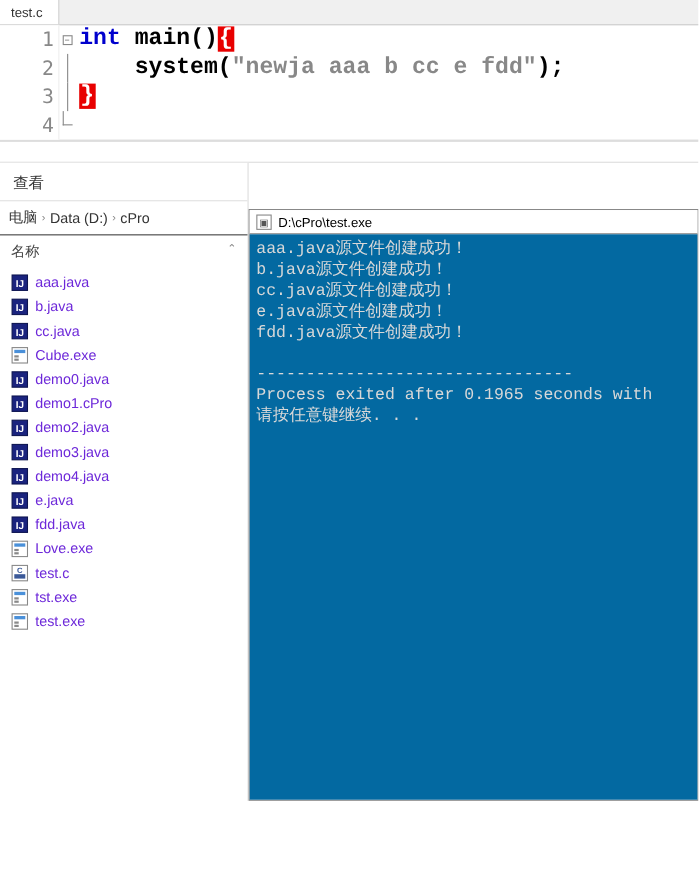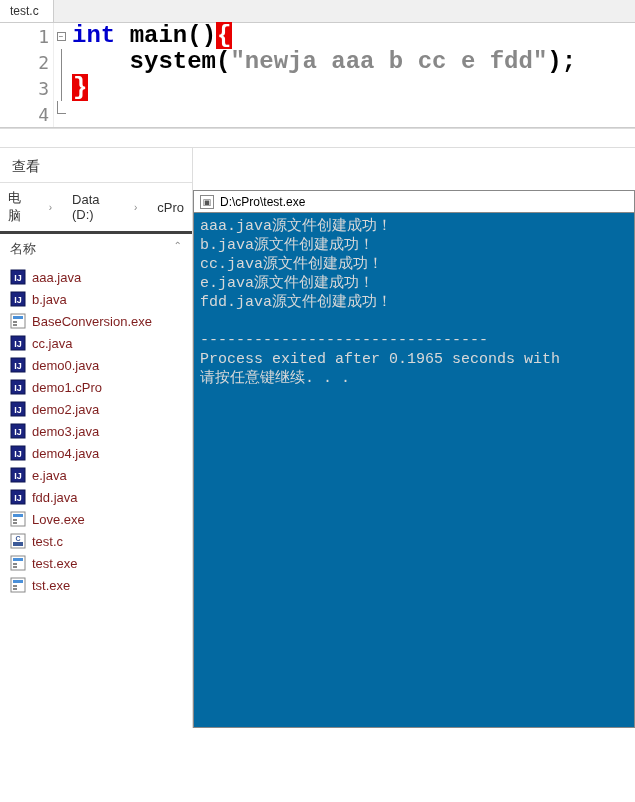--- a/index.html
+++ b/index.html
@@ -10,42 +10,42 @@
   .tab-bar { display: flex; background: #f0f0f0; border-bottom: 1px solid #ccc; }
   .tab { padding: 4px 14px 4px 10px; background: #fff; border-right: 1px solid #ccc; font-size: 12px; color: #333; cursor: pointer; }
   .code-body { display: flex; }
   .gutter { width: 54px; background: #fff; border-right: 1px solid #eee; user-select: none; }
   .gutter-row { display: flex; align-items: center; justify-content: flex-end; height: 26px; padding-right: 4px; font-family: Consolas, monospace; font-size: 18px; color: #888; }
   .fold-col { width: 14px; display: flex; flex-direction: column; }
   .fold-cell { height: 26px; display: flex; align-items: center; justify-content: center; }
   .fold-box { width: 9px; height: 9px; border: 1px solid #888; font-size: 8px; line-height: 7px; text-align: center; color: #555; }
   .fold-line { width: 1px; background: #888; height: 26px; }
   .fold-corner { width: 9px; height: 13px; border-left: 1px solid #888; border-bottom: 1px solid #888; margin-top: 0; }
-  .code-lines { flex: 1; font-family: Consolas, "Courier New", monospace; font-size: 24px; font-weight: bold; line-height: 26px; padding-left: 4px; }
+  .code-lines { flex: 1; font-family: Consolas, "Courier New", monospace; font-size: 21px; font-weight: bold; line-height: 26px; padding-left: 4px; }
   .code-line { height: 26px; white-space: pre; }
   .kw { color: #0000cd; }
   .fn { color: #000; }
   .paren { color: #000; }
   .red-brace { color: #fff; background: #e80000; padding: 0 1px; }
   .str { color: #888; }
   .num { color: #b22222; }
   .semi { color: #000; }
 
   .gap { height: 20px; background: #fff; border-top: 1px solid #ddd; border-bottom: 1px solid #ddd; }
 
   
   .lower { display: flex; height: 580px; }
-  .explorer { width: 193px; border-right: 1px solid #ddd; background: #fff; display: flex; flex-direction: column; }
+  .explorer { width: 226px; border-right: 1px solid #ddd; background: #fff; display: flex; flex-direction: column; }
   .view-label { padding: 10px 12px 6px 12px; font-size: 14px; color: #333; }
-  .breadcrumb { display: flex; align-items: center; padding: 6px 8px; border-top: 1px solid #e0e0e0; border-bottom: 3px solid #404040; font-size: 13px; color: #333; gap: 20px; justify-content: space-between; }
+  .breadcrumb { display: flex; align-items: center; padding: 6px 8px; border-top: 1px solid #e0e0e0; border-bottom: 1px solid #404040; font-size: 13px; color: #333; gap: 4px; }
   .bc-sep { color: #888; font-size: 10px; }
   .header-row { display: flex; align-items: flex-start; padding: 6px 10px; font-size: 13px; color: #444; }
   .header-row .sort { margin-left: auto; font-size: 10px; color: #888; }
   .file-list { flex: 1; overflow-y: auto; padding: 2px 0; }
-  .file-item { display: flex; align-items: center; padding: 3px 10px; gap: 6px; font-size: 13px; color: #7f1d1d; cursor: pointer; }
+  .file-item { display: flex; align-items: flex-start; padding: 3px 10px; gap: 6px; font-size: 13px; color: #6d28d9; cursor: pointer; }
   .file-icon { width: 16px; height: 16px; flex-shrink: 0; display: flex; align-items: center; justify-content: center; }
 
   
   .terminal-wrap { flex: 1; display: flex; flex-direction: column; border: 1px solid #888; margin-top: 42px; }
   .term-title { display: flex; align-items: center; height: 22px; background: #fff; border-bottom: 1px solid #888; padding: 0 6px; gap: 6px; font-size: 12px; }
   .term-title-icon { width: 14px; height: 14px; border: 1px solid #888; display:flex; align-items:center; justify-content:center; font-size:9px; color:#555;}
   .term-body { flex: 1; background: #0369a1; color: #d8d8d8; font-family: "SimSun", "Courier New", monospace; font-size: 15px; line-height: 19px; padding: 4px 6px; white-space: pre; overflow: hidden; }
 </style>
 </head>
 <body>
@@ -115,36 +115,36 @@
             <svg width="16" height="16">
               <rect x="1" y="1" width="14" height="14" fill="#1a237e" stroke="#0d1450"></rect>
               <text x="8" y="12" text-anchor="middle" fill="#fff" font-size="9" font-family="Arial" font-weight="bold">IJ</text>
             </svg>
           </span>
           <span>b.java</span>
         </div>
         <div class="file-item">
           <span class="file-icon">
             <svg width="16" height="16">
-              <rect x="1" y="1" width="14" height="14" fill="#fff" stroke="#888"></rect>
-              <rect x="3" y="3" width="10" height="3" fill="#4a90d9"></rect>
-              <rect x="3" y="8" width="4" height="2" fill="#888"></rect>
-              <rect x="3" y="11" width="4" height="2" fill="#888"></rect>
-            </svg>
-          </span>
-          <span>BaseConversion.exe</span>
-        </div>
-        <div class="file-item">
-          <span class="file-icon">
-            <svg width="16" height="16">
               <rect x="1" y="1" width="14" height="14" fill="#1a237e" stroke="#0d1450"></rect>
               <text x="8" y="12" text-anchor="middle" fill="#fff" font-size="9" font-family="Arial" font-weight="bold">IJ</text>
             </svg>
           </span>
           <span>cc.java</span>
+        </div>
+        <div class="file-item">
+          <span class="file-icon">
+            <svg width="16" height="16">
+              <rect x="1" y="1" width="14" height="14" fill="#fff" stroke="#888"></rect>
+              <rect x="3" y="3" width="10" height="3" fill="#4a90d9"></rect>
+              <rect x="3" y="8" width="4" height="2" fill="#888"></rect>
+              <rect x="3" y="11" width="4" height="2" fill="#888"></rect>
+            </svg>
+          </span>
+          <span>Cube.exe</span>
         </div>
         <div class="file-item">
           <span class="file-icon">
             <svg width="16" height="16">
               <rect x="1" y="1" width="14" height="14" fill="#1a237e" stroke="#0d1450"></rect>
               <text x="8" y="12" text-anchor="middle" fill="#fff" font-size="9" font-family="Arial" font-weight="bold">IJ</text>
             </svg>
           </span>
           <span>demo0.java</span>
         </div>
@@ -225,32 +225,32 @@
         </div>
         <div class="file-item">
           <span class="file-icon">
             <svg width="16" height="16">
               <rect x="1" y="1" width="14" height="14" fill="#fff" stroke="#888"></rect>
               <rect x="3" y="3" width="10" height="3" fill="#4a90d9"></rect>
               <rect x="3" y="8" width="4" height="2" fill="#888"></rect>
               <rect x="3" y="11" width="4" height="2" fill="#888"></rect>
             </svg>
           </span>
+          <span>tst.exe</span>
+        </div>
+        <div class="file-item">
+          <span class="file-icon">
+            <svg width="16" height="16">
+              <rect x="1" y="1" width="14" height="14" fill="#fff" stroke="#888"></rect>
+              <rect x="3" y="3" width="10" height="3" fill="#4a90d9"></rect>
+              <rect x="3" y="8" width="4" height="2" fill="#888"></rect>
+              <rect x="3" y="11" width="4" height="2" fill="#888"></rect>
+            </svg>
+          </span>
           <span>test.exe</span>
-        </div>
-        <div class="file-item">
-          <span class="file-icon">
-            <svg width="16" height="16">
-              <rect x="1" y="1" width="14" height="14" fill="#fff" stroke="#888"></rect>
-              <rect x="3" y="3" width="10" height="3" fill="#4a90d9"></rect>
-              <rect x="3" y="8" width="4" height="2" fill="#888"></rect>
-              <rect x="3" y="11" width="4" height="2" fill="#888"></rect>
-            </svg>
-          </span>
-          <span>tst.exe</span>
         </div>
       </div>
   </div>
 
   <div class="terminal-wrap">
     <div class="term-title">
       <div class="term-title-icon">▣</div>
       <span>D:\cPro\test.exe</span>
     </div>
     <div class="term-body" id="term-body">aaa.java源文件创建成功！

